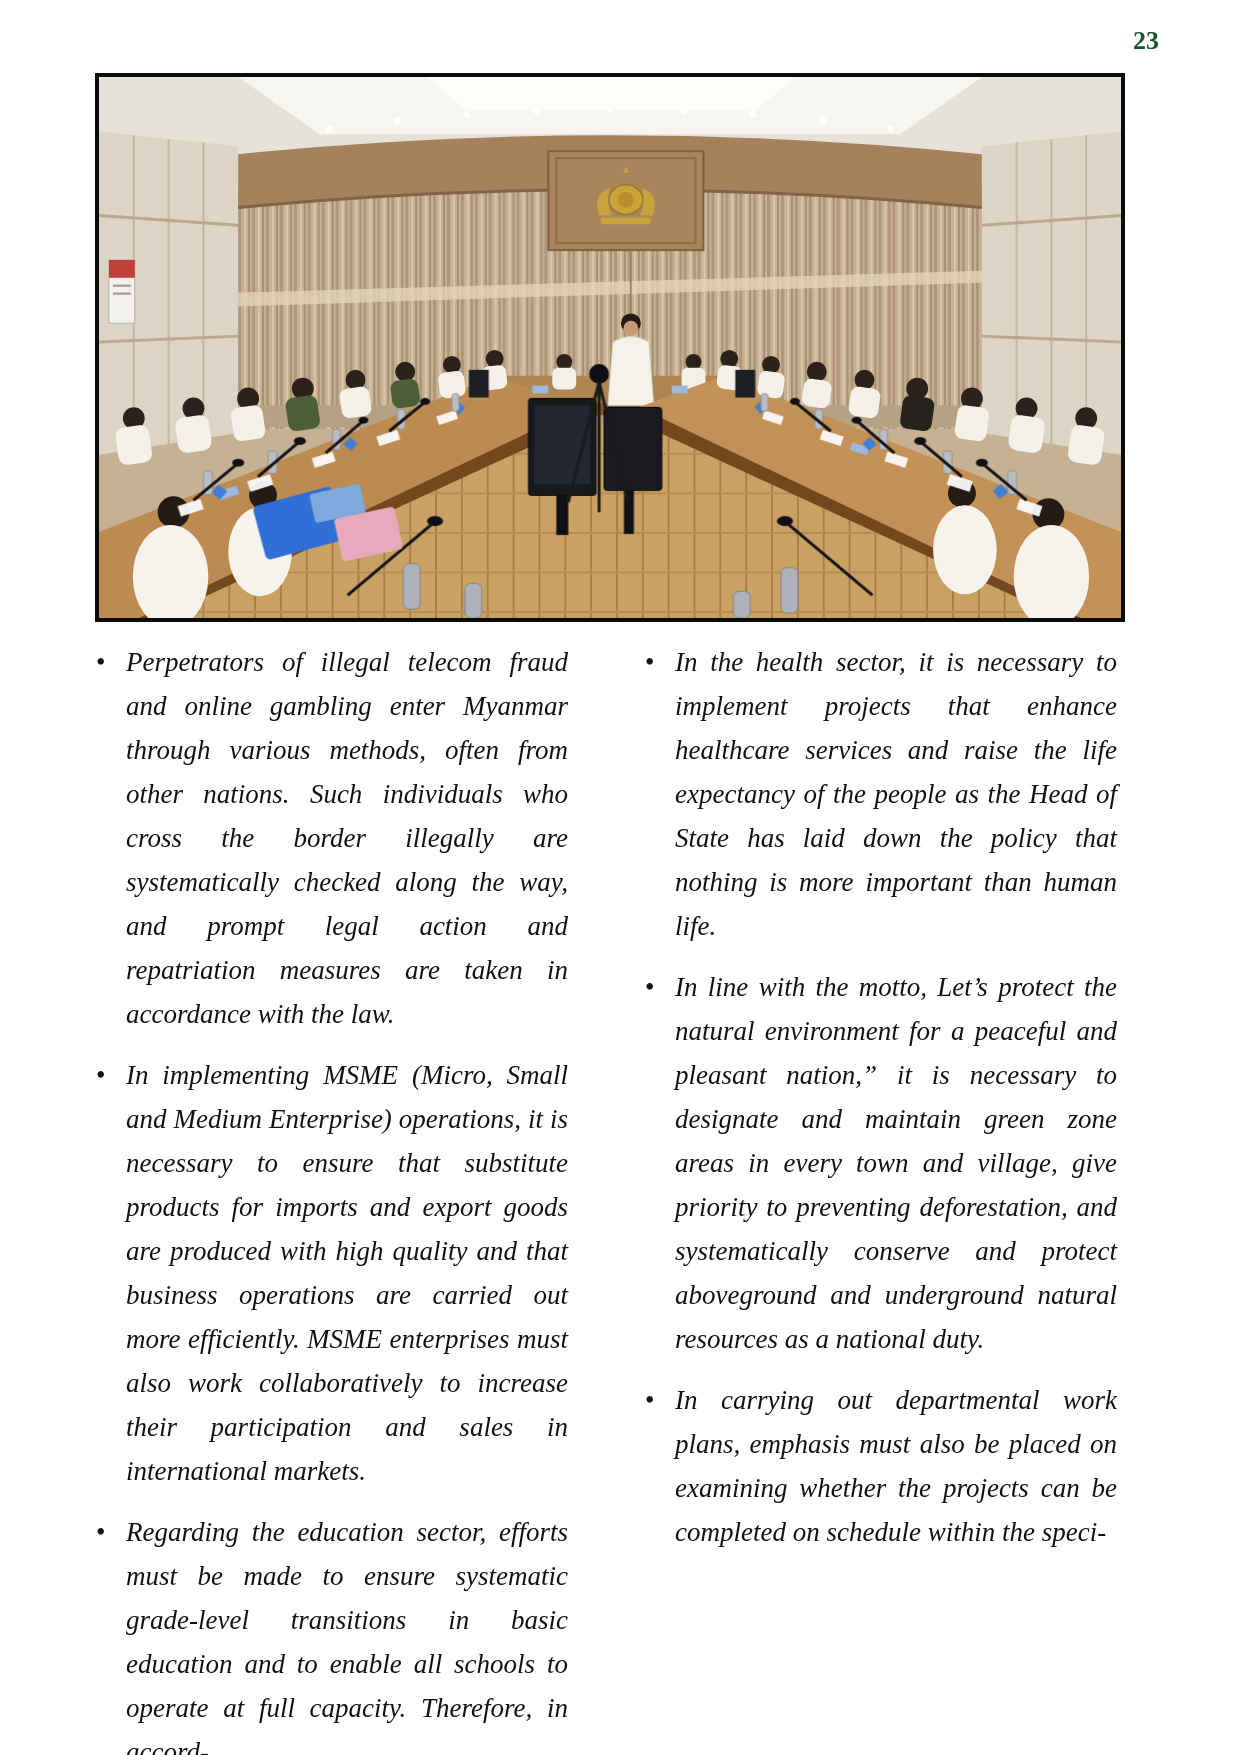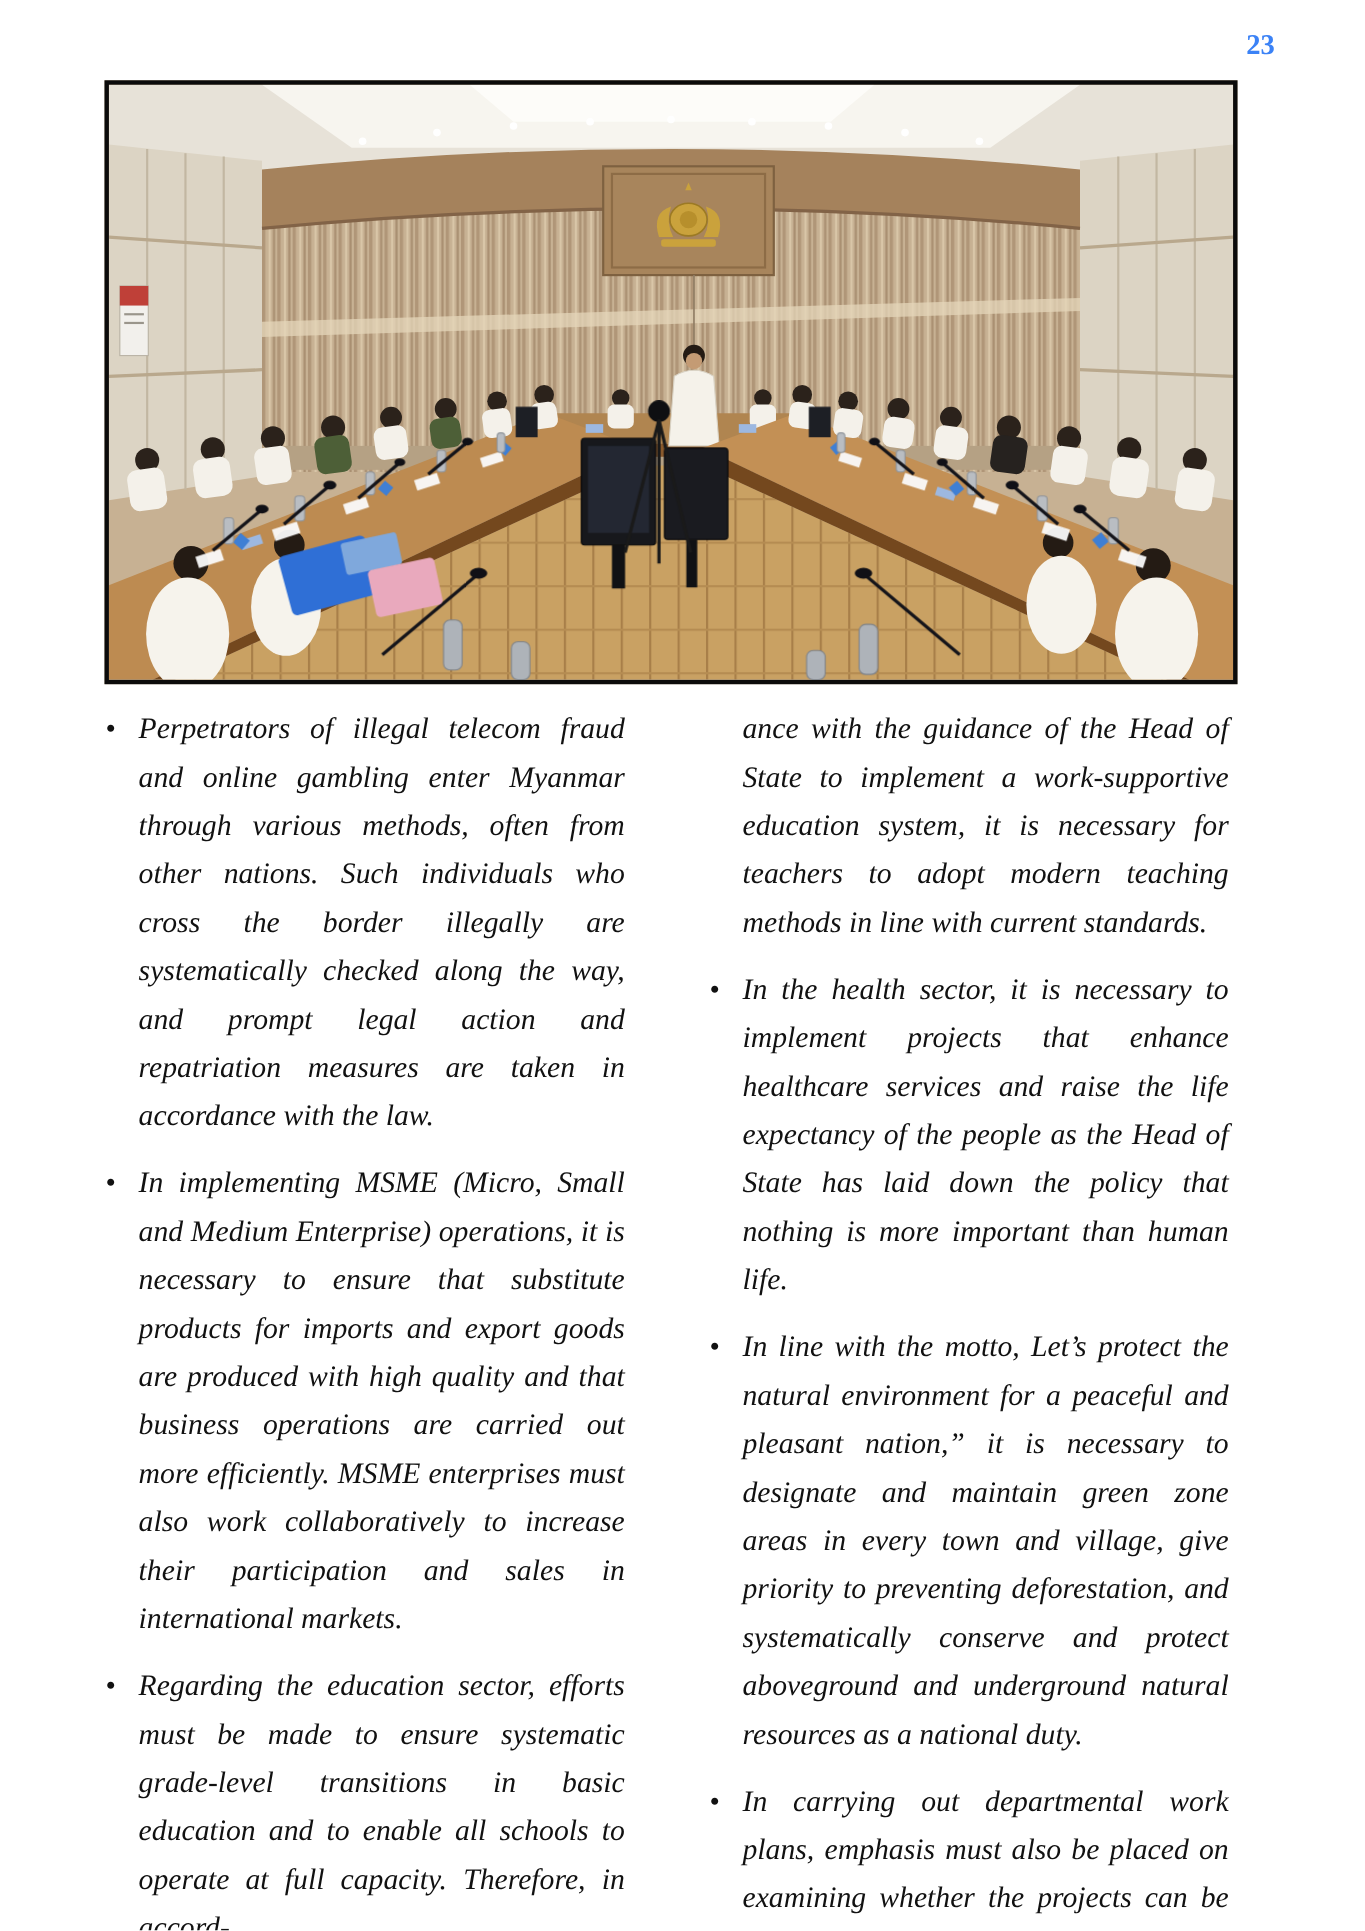--- a/index.html
+++ b/index.html
@@ -11,21 +11,21 @@
     overflow:hidden;
     font-family:"Liberation Serif","DejaVu Serif",serif;
     color:#111111;
   }
   .page-number{
     position:absolute;
     top:26px;
     right:82px;
     font-size:26px;
     font-weight:bold;
-    color:#3b82f6;
+    color:#14532d;
   }
   .photo-frame{
     position:absolute;
     left:95px;
     top:73px;
     width:1030px;
     height:549px;
     border:4px solid #0b0b0b;
     box-sizing:border-box;
     background:#c7b193;
@@ -378,24 +378,20 @@
           <span class="ptext">In implementing MSME (Micro, Small and Medium Enterprise) operations, it is necessary to ensure that substitute products for imports and export goods are produced with high quality and that business operations are carried out more efficiently. MSME enterprises must also work collaboratively to increase their participation and sales in international markets.</span>
         </div>
 
         <div class="li">
           <span class="marker">•</span>
           <span class="ptext">Regarding the education sector, efforts must be made to ensure systematic grade-level transitions in basic education and to enable all schools to operate at full capacity. Therefore, in accord-</span>
         </div>
       </div>
     <div class="col">
 
-        <div class="li">
-          <span class="marker"></span>
-          <span class="ptext">ance with the guidance of the Head of State to implement a work-supportive education system, it is necessary for teachers to adopt modern teaching methods in line with current standards.</span>
-        </div>
 
         <div class="li">
           <span class="marker">•</span>
           <span class="ptext">In the health sector, it is necessary to implement projects that enhance healthcare services and raise the life expectancy of the people as the Head of State has laid down the policy that nothing is more important than human life.</span>
         </div>
 
         <div class="li">
           <span class="marker">•</span>
           <span class="ptext">In line with the motto, Let’s protect the natural environment for a peaceful and pleasant nation,” it is necessary to designate and maintain green zone areas in every town and village, give priority to preventing deforestation, and systematically conserve and protect aboveground and underground natural resources as a national duty.</span>
         </div>

